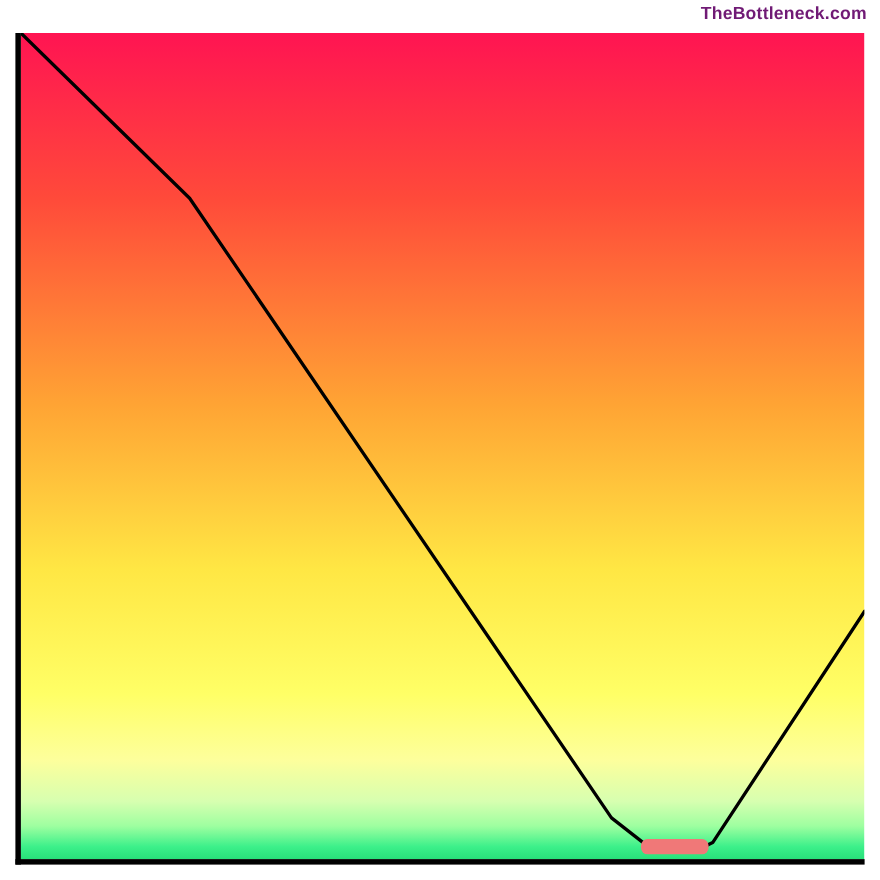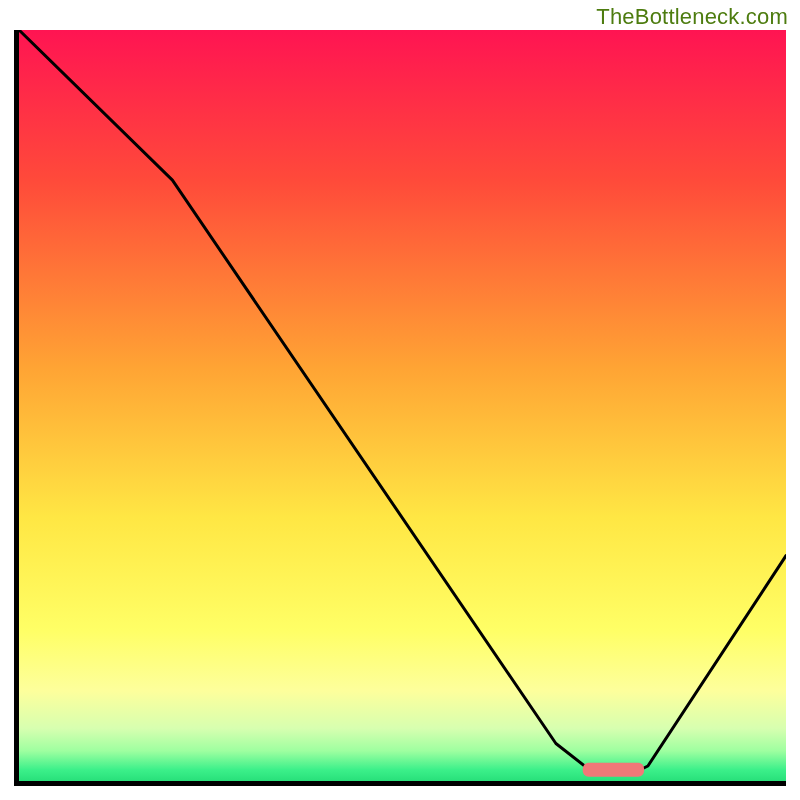--- a/index.html
+++ b/index.html
@@ -13,23 +13,23 @@
   }
   .stage {
     position: relative;
     width: 800px;
     height: 800px;
   }
   .watermark {
     position: absolute;
     top: 4px;
     right: 12px;
-    font-size: 22px;
-    font-weight: 400;
-    color: #4d7c0f;
+    font-size: 16px;
+    font-weight: 700;
+    color: #701a75;
     letter-spacing: 0.2px;
     z-index: 5;
   }
   .plot-frame {
     position: absolute;
     left: 14px;
     top: 30px;
     width: 772px;
     height: 756px;
     border-left: 5px solid #000;

